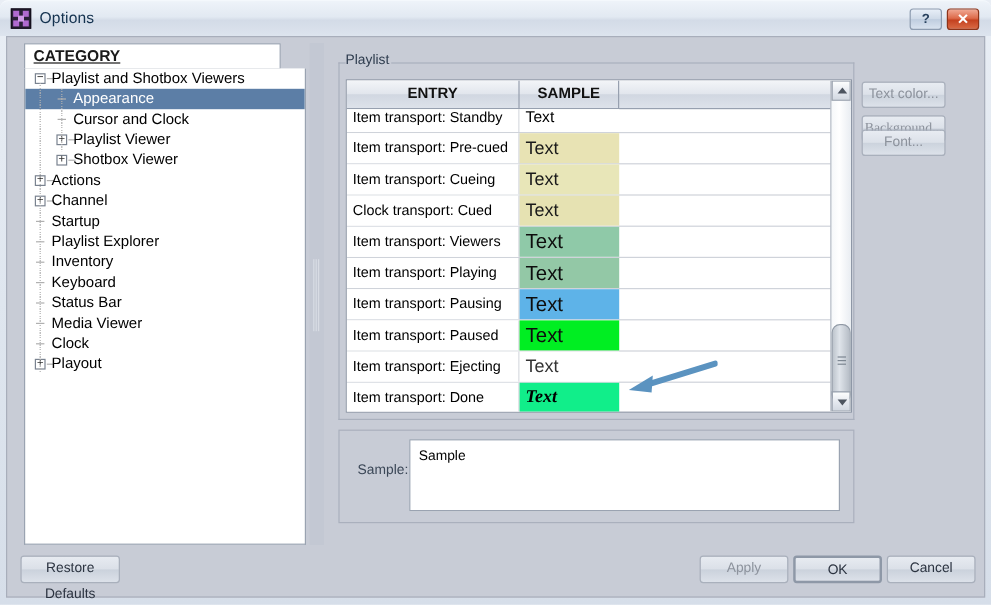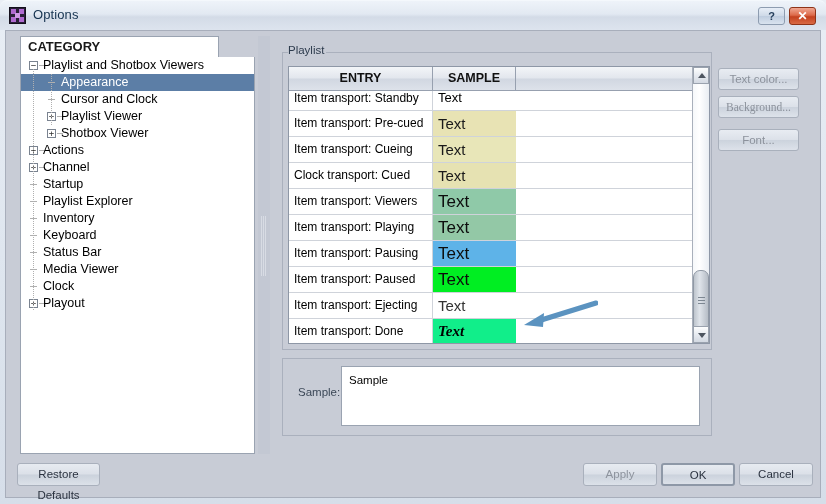--- a/index.html
+++ b/index.html
@@ -87,28 +87,29 @@
 
   
   #category-panel {
     position: absolute;
     left: 20px; top: 36px;
     width: 235px; height: 418px;
     box-sizing: border-box;
   }
   #category-header {
     position: absolute; left: 0; top: 0;
-    width: 199px; height: 22px;
+    width: 214px; height: 22px;
     background: #ffffff;
     border: 1px solid #9aa3b1;
     box-sizing: border-box;
     font-size: 13px;
     color: #1a1a1a;
     padding: 2px 0 0 7px;
     font-weight: 600;
+    text-decoration: underline;
   }
   #tree {
     position: absolute; left: 0; top: 21px;
     width: 235px; height: 397px;
     background: #ffffff;
     border: 1px solid #9aa3b1;
     border-top: none;
     box-sizing: border-box;
     overflow: hidden;
   }
@@ -295,33 +296,33 @@
   #sb-thumb .grip {
     position: absolute; left: 4px; top: 29px;
     width: 7px; height: 1px; background: #7d8792;
     box-shadow: 0 3px 0 #7d8792, 0 -3px 0 #7d8792;
   }
 
   
   .sidebtn {
     position: absolute;
     left: 718px;
-    width: 81px; height: 22px;
+    width: 70px; height: 22px;
     background: linear-gradient(to bottom,#e8ecf2 0%,#dce1e9 48%,#ccd3dd 52%,#dde2ea 100%);
     border: 1px solid #a9b0bc;
     border-radius: 3px;
     box-sizing: border-box;
     font-size: 11.5px;
     color: #8c929c;
     text-align: center;
     line-height: 20px;
   }
   #btn-textcolor  { top: 68px; }
   #btn-background { top: 96px; font-family: Liberation Serif, serif; }
-  #btn-font       { top: 129px; }
+  #btn-font       { top: 108px; }
 
   
   #group-sample {
     position: absolute;
     left: 282px; top: 358px;
     width: 430px; height: 78px;
     border: 1px solid #aab0bd;
     box-sizing: border-box;
     background: transparent;
   }

